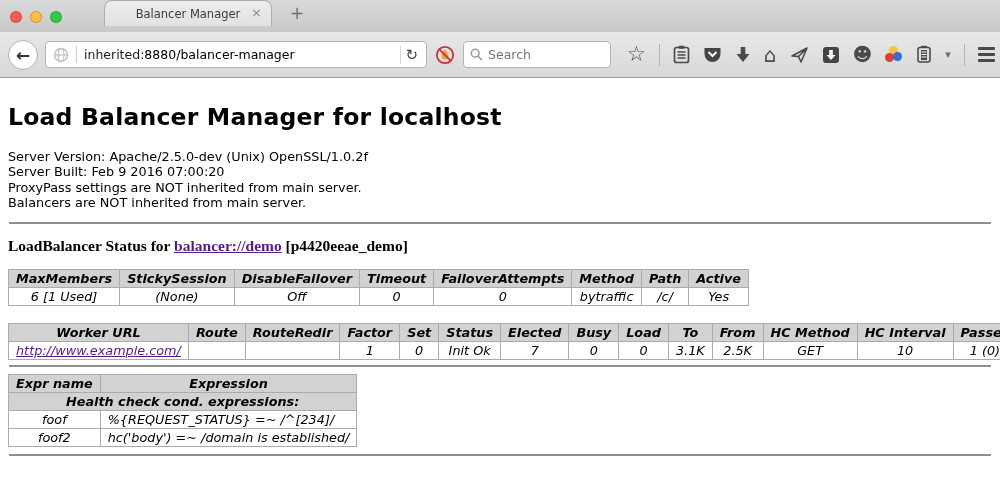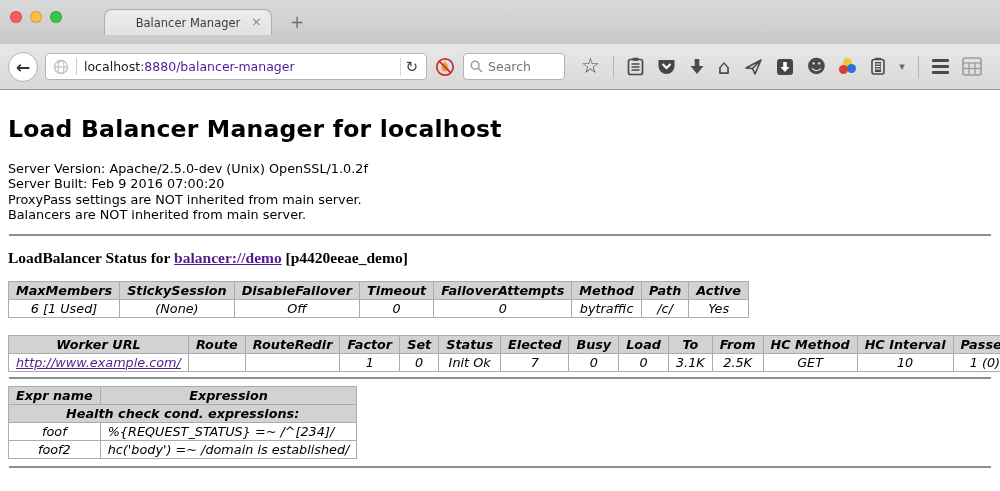--- a/index.html
+++ b/index.html
@@ -1,22 +1,22 @@
 <!DOCTYPE html>
 <html><head>
 <meta charset="utf-8">
 <style>
   * { box-sizing: border-box; margin: 0; padding: 0; }
   html,body { width:1000px; height:491px; overflow:hidden; }
   body { font-family:"DejaVu Sans", sans-serif; background:#fff; }
 
   
   .titlebar{
-    height:44px; background:linear-gradient(#d9d9d9,#c9c9c9);
-    display:flex; align-items:center; position:relative;
+    height:32px; background:linear-gradient(#d9d9d9,#c9c9c9);
+    display:flex; align-items:flex-start; position:relative;
   }
   .traffic{ position:absolute; top:11px; left:10px; display:flex; gap:8px; }
   .light{ width:12px; height:12px; border-radius:50%; border:1px solid rgba(0,0,0,.18); }
 
   .tab{
     margin-left:104px; width:168px; height:26px;
     background:linear-gradient(#ececec,#e2e2e2);
     border:1px solid #aeaeae; border-bottom:none;
     border-radius:8px 8px 0 0;
     display:flex; align-items:center; justify-content:center; gap:10px;
@@ -37,24 +37,24 @@
     font-size:17px; font-weight:bold; color:#333; flex:none;
   }
   .urlbar{
     width:382px; height:27px; background:#fff; border:1px solid #b3b3b3; border-radius:4px;
     display:flex; align-items:center; padding:0 4px 0 7px; flex:none;
   }
   .urlbar .globe{ opacity:.55; flex:none; }
   .url-sep{ width:1px; height:17px; background:#ccc; margin:0 7px; flex:none; }
   .urltext{ font-size:12.5px; flex:1; white-space:nowrap; overflow:hidden; }
   .url-domain{ color:#1a1a1a; }
-  .url-path{ color:#4c1d95; }
+  .url-path{ color:#000000; }
   .reload{ font-size:15px; color:#444; padding:0 4px; border-left:1px solid #d6d6d6; }
   .searchbox{
-    width:102px; height:27px; background:#fff; border:1px solid #b3b3b3; border-radius:4px;
+    width:148px; height:27px; background:#fff; border:1px solid #b3b3b3; border-radius:4px;
     display:flex; align-items:center; padding:0 6px; gap:5px; flex:none;
   }
   .searchbox input{
     border:none; outline:none; width:85px; font-size:12.5px; color:#333;
     font-family:"DejaVu Sans", sans-serif; background:transparent;
   }
   .tb-icons{ display:flex; align-items:center; gap:13px; margin-left:9px; color:#4a4a4a; }
   .tb-sep{ width:1px; height:22px; background:#b5b5b5; }
   .glyph-ico{ font-size:17px; line-height:1; }
   .home-ico{ font-size:20px; }
@@ -111,21 +111,21 @@
 
   <div class="urlbar">
     <span class="globe">
       <svg width="16" height="16" viewBox="0 0 16 16">
           <circle cx="8" cy="8" r="6.5" fill="none" stroke="#8b8b8b" stroke-width="1.4"></circle>
           <ellipse cx="8" cy="8" rx="3" ry="6.5" fill="none" stroke="#8b8b8b" stroke-width="1.2"></ellipse>
           <line x1="1.5" y1="8" x2="14.5" y2="8" stroke="#8b8b8b" stroke-width="1.2"></line>
         </svg>
     </span>
     <span class="url-sep"></span>
-    <span class="urltext"><span class="url-domain">localhost</span><span class="url-path">:8880/balancer-manager</span></span>
+    <span class="urltext"><span class="url-domain">inherited</span><span class="url-path">:8880/balancer-manager</span></span>
     <span class="reload">↻</span>
   </div>
 
   <span>
     <svg width="22" height="22" viewBox="0 0 22 22">
       <path d="M11 5 C9 8 7.5 9 7.5 12 a3.5 3.5 0 0 0 7 0 C14.5 9 12.5 8 11 5 Z" fill="#e8a33d"></path>
       <circle cx="11" cy="11" r="8.2" fill="none" stroke="#cc2f2f" stroke-width="1.8"></circle>
       <line x1="5.2" y1="5.2" x2="16.8" y2="16.8" stroke="#cc2f2f" stroke-width="1.8"></line>
     </svg>
   </span>

